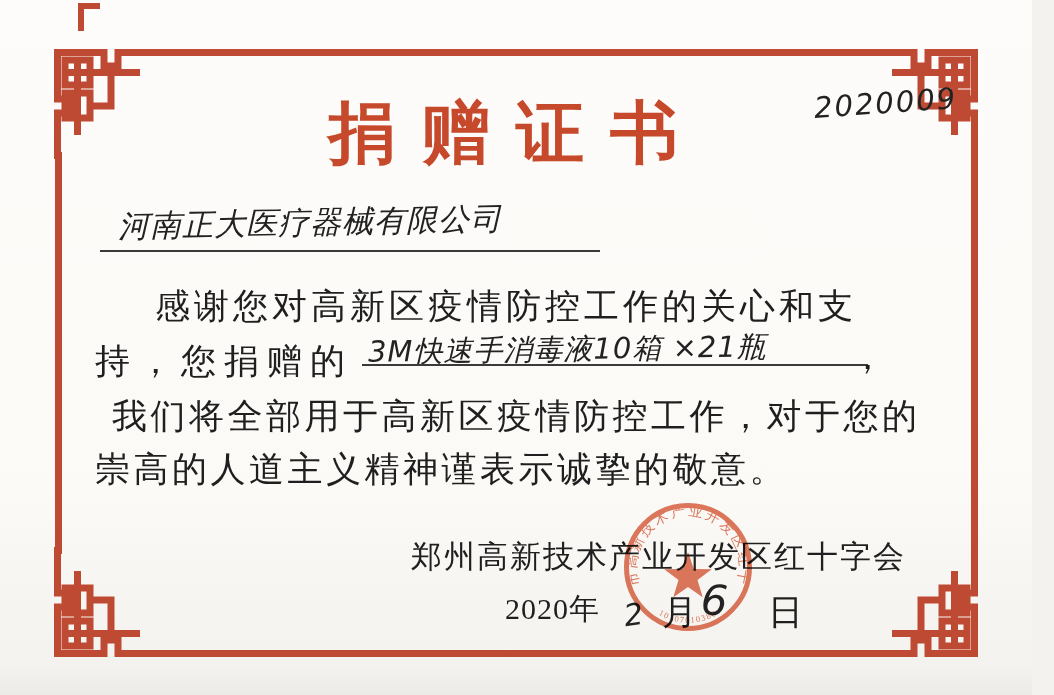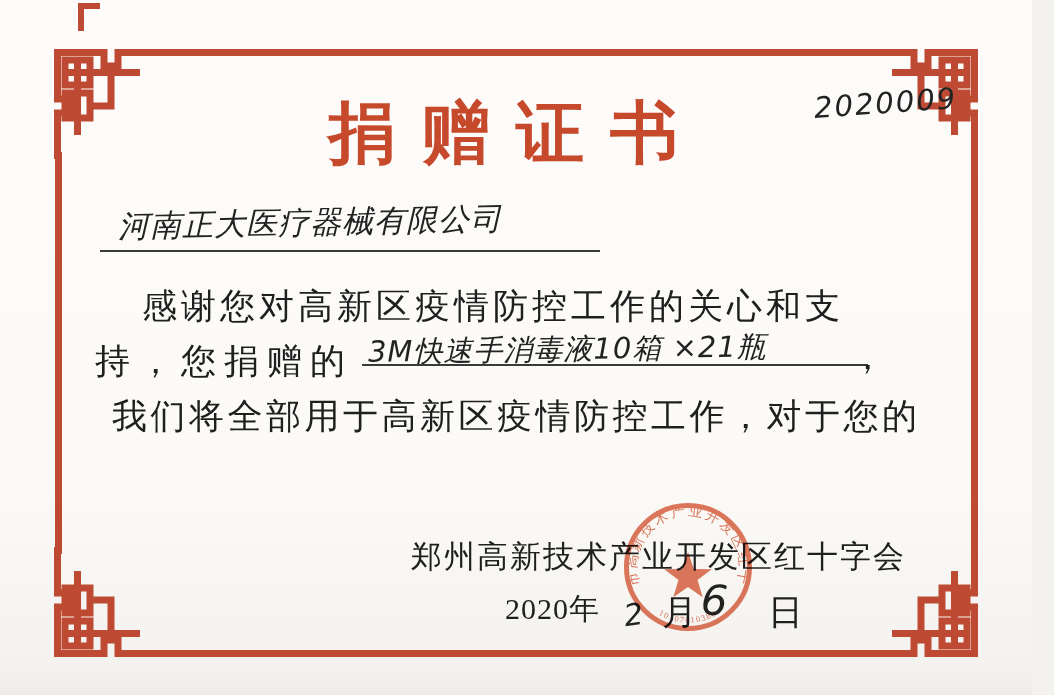--- a/index.html
+++ b/index.html
@@ -38,21 +38,21 @@
   .hand{
     font-family:"DejaVu Sans","Liberation Sans",sans-serif;
     font-style:italic;color:#222;white-space:nowrap;
   }
   .serial{position:absolute;left:814px;top:86px;font-size:29px;letter-spacing:2px;transform:rotate(-4deg);}
   .donor{position:absolute;left:118px;top:202px;font-size:31px;letter-spacing:1px;transform:rotate(-1.2deg);}
   .rule{position:absolute;height:2px;background:#3a3a3a;}
   .rule.donor-line{left:100px;top:250px;width:500px;}
   .rule.items-line{left:362px;top:364px;width:506px;}
   .bodyline{position:absolute;font-size:35px;letter-spacing:4px;white-space:nowrap;}
-  .l1{left:142px;top:283px;}
+  .l1{left:155px;top:283px;}
   .l2{left:95px;top:338px;letter-spacing:8px;}
   .l3{left:112px;top:393px;letter-spacing:3.5px;}
   .l4{left:95px;top:446px;letter-spacing:3.5px;}
   .items{position:absolute;left:368px;top:330px;font-size:29px;letter-spacing:1px;transform:rotate(-0.8deg);}
   .comma{position:absolute;left:850px;top:334px;font-size:35px;}
   .issuer{position:absolute;left:411px;top:536px;font-size:31px;letter-spacing:2px;white-space:nowrap;}
   .dateline{position:absolute;left:0;top:0;width:1054px;height:0;}
   .d-year {position:absolute;left:505px;top:589px;font-size:30px;letter-spacing:1px;}
   .d-hw-m {position:absolute;left:624px;top:597px;font-size:30px;transform:rotate(-8deg);}
   .d-month{position:absolute;left:662px;top:589px;font-size:35px;}
@@ -127,20 +127,21 @@
 
   <div class="donor hand">河南正大医疗器械有限公司</div>
   <div class="rule donor-line"></div>
 
   <div class="bodyline l1">感谢您对高新区疫情防控工作的关心和支</div>
   <div class="bodyline l2">持，您捐赠的</div>
   <div class="items hand">3M快速手消毒液10箱 ×21瓶</div>
   <div class="rule items-line"></div>
   <div class="comma">，</div>
   <div class="bodyline l3">我们将全部用于高新区疫情防控工作，对于您的</div>
+  <div class="bodyline l4">崇高的人道主义精神谨表示诚挚的敬意。</div>
 
   <div class="issuer">郑州高新技术产业开发区红十字会</div>
   <div class="dateline">
     <span class="d-year">2020年</span>
     <span class="d-hw-m hand">2</span>
     <span class="d-month">月</span>
     <span class="d-hw-d hand">6</span>
     <span class="d-day">日</span>
   </div>
 

